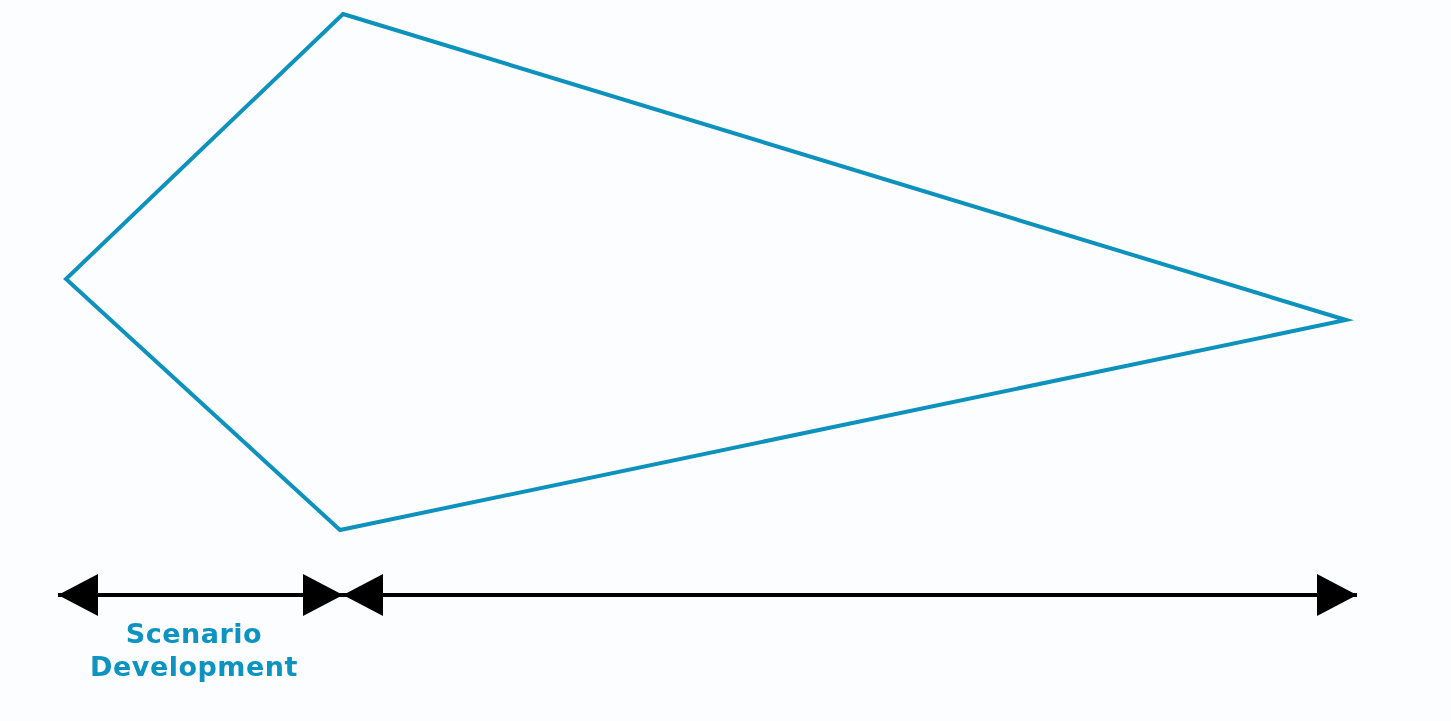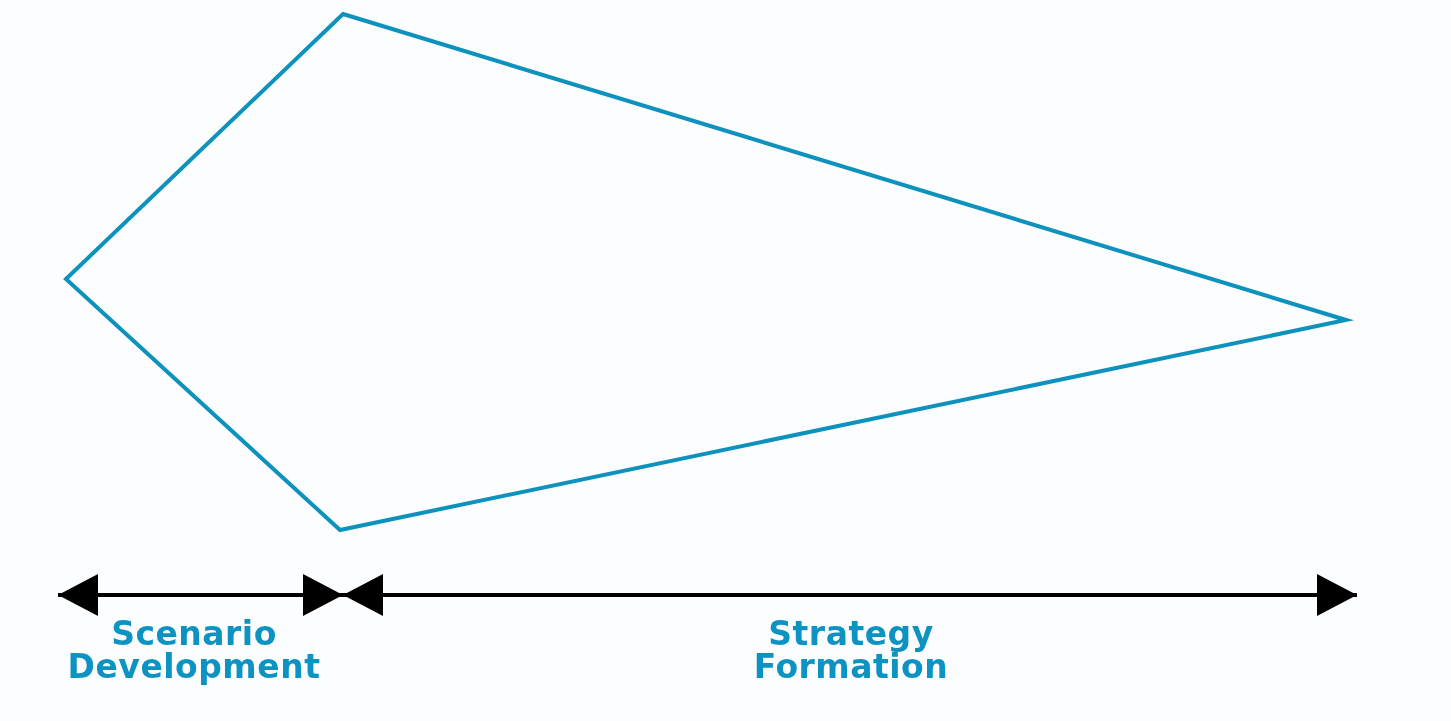--- a/index.html
+++ b/index.html
@@ -25,21 +25,21 @@
     top: 0;
     width: 1451px;
     height: 721px;
     display: block;
   }
   .axis-label {
     position: absolute;
     text-align: center;
     color: #0d93c2;
     font-family: "DejaVu Sans", sans-serif;
-    font-size: 33px;
+    font-size: 27px;
     font-weight: 700;
     line-height: 33px;
     letter-spacing: 0.5px;
     white-space: pre;
     user-select: none;
   }
   #label-scenario {
     left: 63px;
     top: 617px;
     width: 262px;
@@ -69,16 +69,14 @@
 
     <polygon points="343,595 383,574 383,616" fill="#000000"></polygon>
 
     <polygon points="1357,595 1317,574 1317,616" fill="#000000"></polygon>
 
   </svg>
 
   <div id="label-scenario" class="axis-label">Scenario
 Development</div>
 
-  <div id="label-strategy" class="axis-label">Strategy
-Formation</div>
 
 </div>
 
 </body></html>

